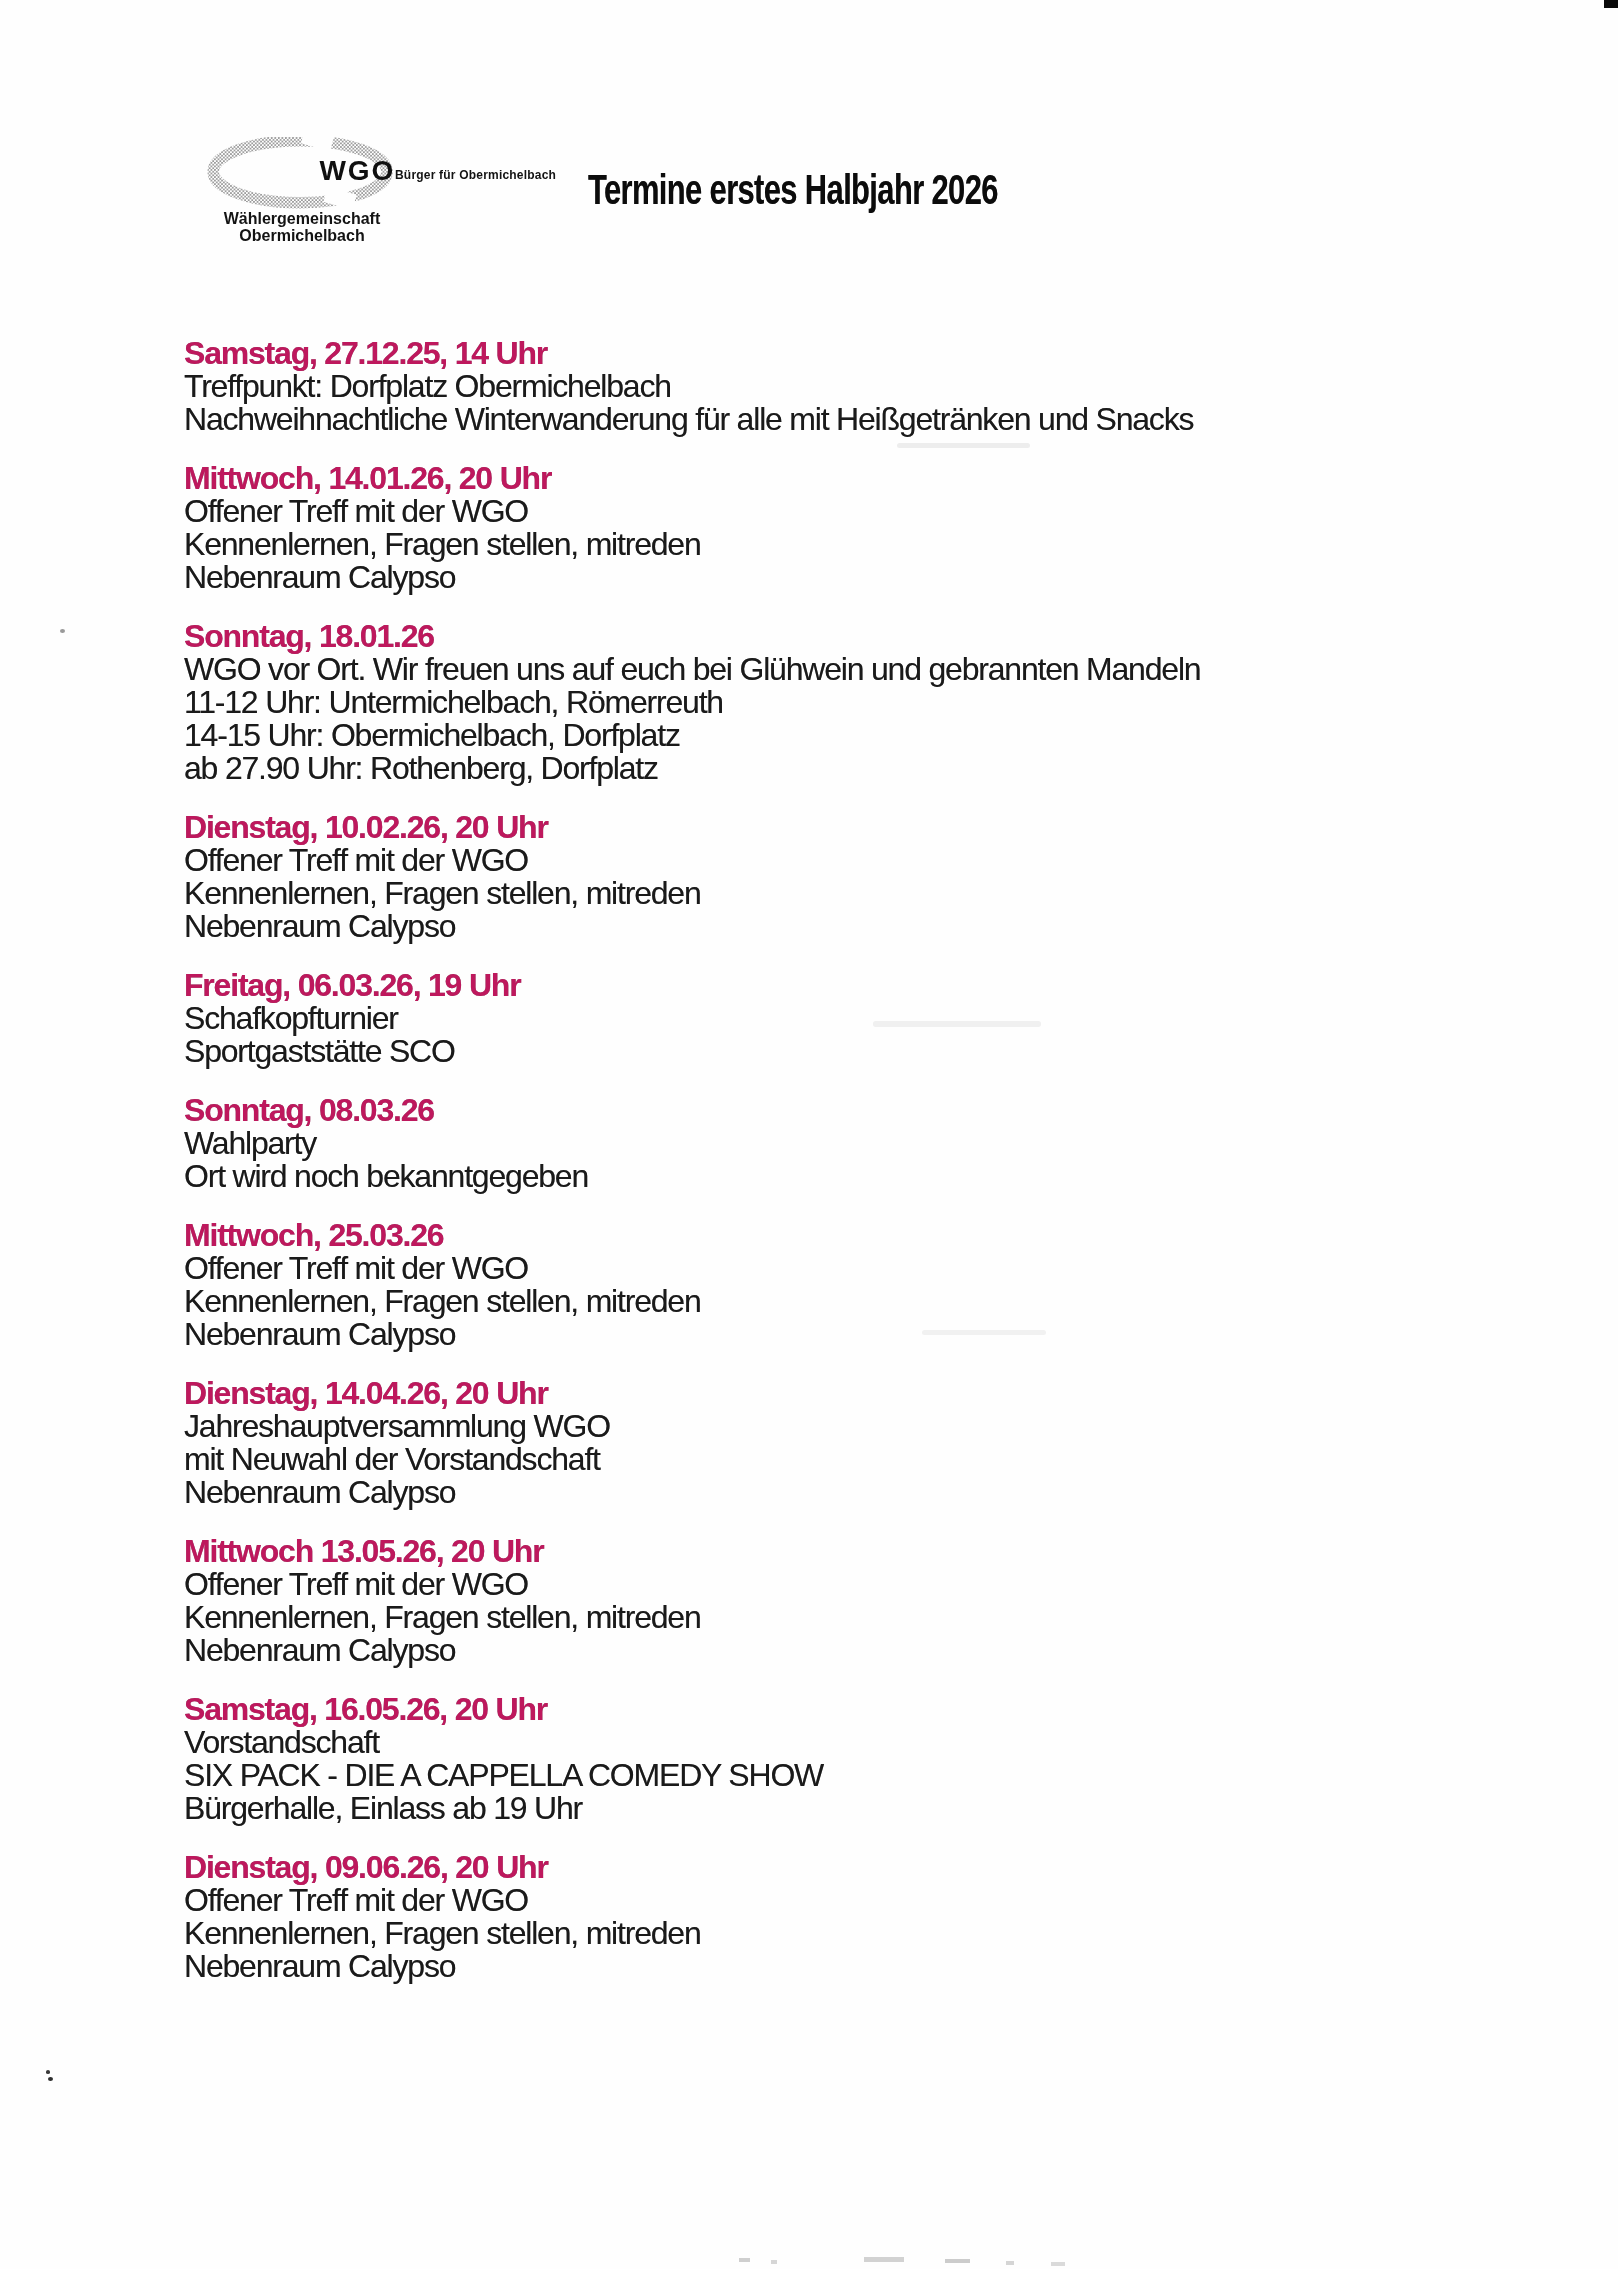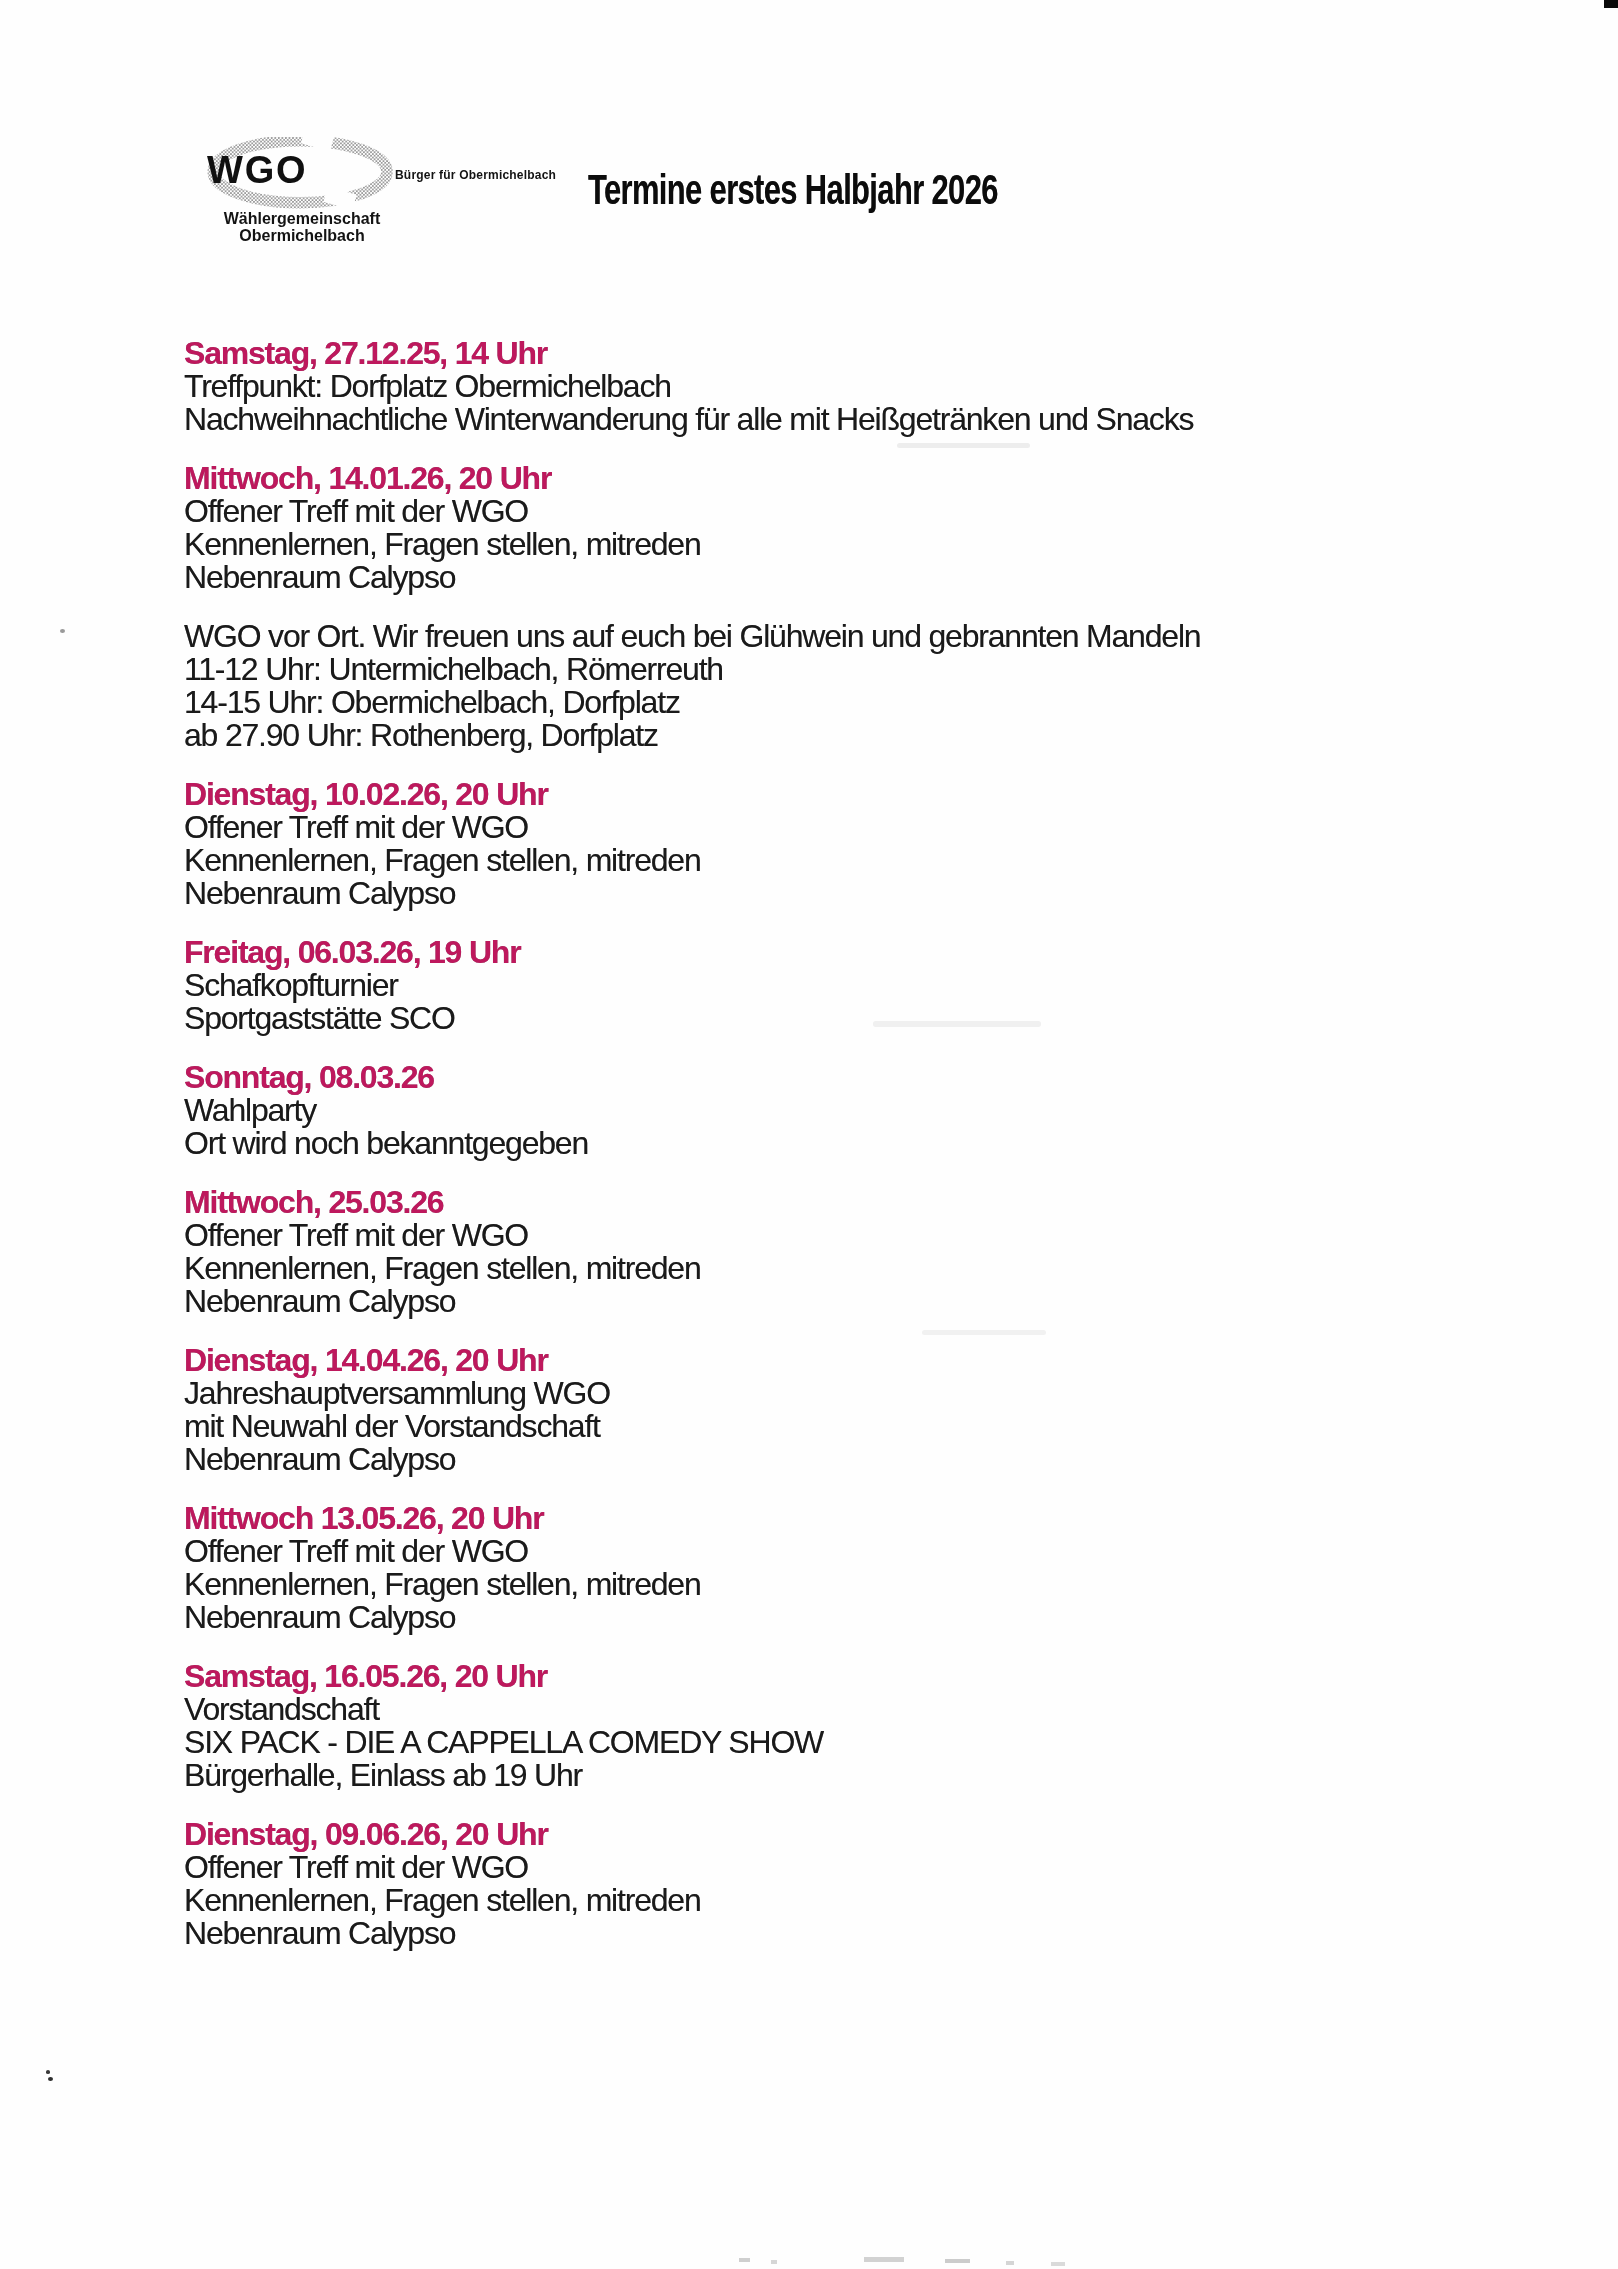--- a/index.html
+++ b/index.html
@@ -17,22 +17,22 @@
   
   .logo-svg {
     position: absolute;
     left: 207px; top: 137px;
     width: 188px; height: 73px;
   }
   .logo-acronym {
     position: absolute;
     left: 207px; top: 153px;
     width: 188px;
-    text-align: left;
-    font-size: 38px;
+    text-align: right;
+    font-size: 28px;
     font-weight: bold;
     letter-spacing: 1.8px;
     line-height: 35px;
     color: #101010;
   }
   .logo-tagline {
     position: absolute;
     left: 395px; top: 168px;
     font-size: 12px;
     font-weight: bold;
@@ -137,20 +137,21 @@
       </section>
 
     <section class="event">
       <h2 class="event-heading">Mittwoch, 14.01.26, 20 Uhr</h2>
     <p>Offener Treff mit der WGO</p>
         <p>Kennenlernen, Fragen stellen, mitreden</p>
         <p>Nebenraum Calypso</p>
       </section>
 
     <section class="event">
+      <h2 class="event-heading">Sonntag, 18.01.26</h2>
     <p>WGO vor Ort. Wir freuen uns auf euch bei Glühwein und gebrannten Mandeln</p>
         <p>11-12 Uhr: Untermichelbach, Römerreuth</p>
         <p>14-15 Uhr: Obermichelbach, Dorfplatz</p>
         <p>ab 27.90 Uhr: Rothenberg, Dorfplatz</p>
       </section>
 
     <section class="event">
       <h2 class="event-heading">Dienstag, 10.02.26, 20 Uhr</h2>
     <p>Offener Treff mit der WGO</p>
         <p>Kennenlernen, Fragen stellen, mitreden</p>

